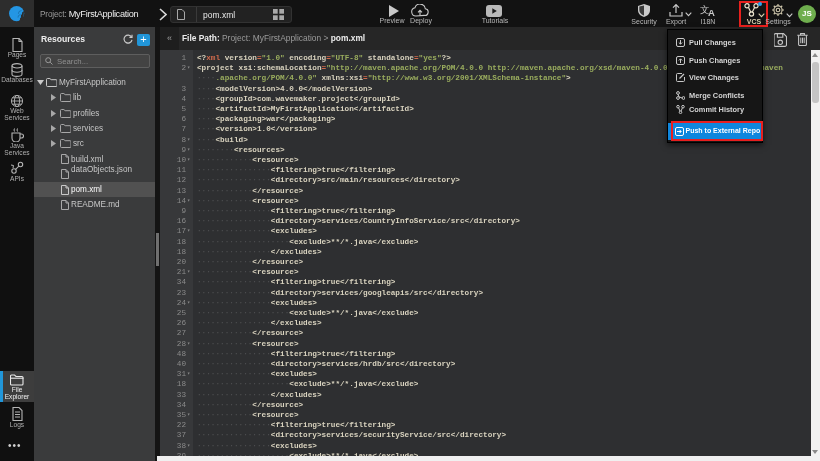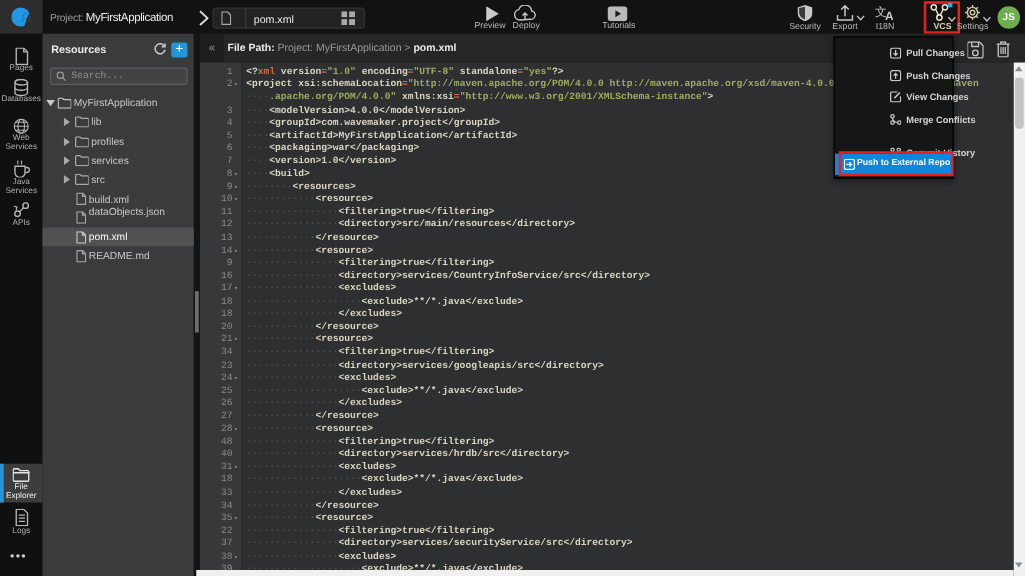--- a/index.html
+++ b/index.html
@@ -21,21 +21,21 @@
   border-left:3px solid #2196d9; }
 
 #panel { left:34px; top:27px; width:121px; height:434px; background:#3a3b3c; }
 #pscroll { left:155px; top:27px; width:5px; height:434px; background:#141414; }
 #pthumb { left:156px; top:233px; width:3px; height:33px; background:#6f6f6f; }
 #rtitle { left:41px; top:34px; font-size:8.6px; font-weight:bold; color:#ededed; }
 #plus { left:137px; top:34px; width:13px; height:12px; background:#2196d9;
   border-radius:2px; color:#fff; font-size:11px; line-height:11px; text-align:center; }
 #searchbox { left:40px; top:54px; width:110px; height:14px; background:#434343;
   border:1px solid #5e5e5e; border-radius:2px; }
-#searchtxt { left:57px; top:57px; font-size:7.8px; color:#8f8f8f;font-family:Liberation Mono, monospace; }
+#searchtxt { left:57px; top:57px; font-size:7.8px; color:#8f8f8f; }
 .trow { left:34px; width:121px; height:15.3px; }
 .tlab { position:absolute; top:3px; font-size:8.2px; color:#c7c7c7; }
 #selrow { background:#515151; }
 #selrow .tlab { color:#fafafa; }
 
 #edtool { left:160px; top:27px; width:660px; height:23px; background:#262626; }
 #collb { left:160px; top:27px; width:19px; height:23px; background:#1e1e1e;
   color:#9f9f9f; font-size:9px; text-align:center; line-height:22px; }
 #fpath { left:182px; top:33px; font-size:8.4px; color:#9a9a9a; }
 #fpath b { color:#ececec; }
@@ -55,21 +55,21 @@
 #vsb { left:811px; top:50px; width:9px; height:411px; background:#f1f1f1; }
 #vthumb { left:812px; top:62px; width:7px; height:41px; background:#c4c4c4; border-radius:3px; }
 #varr { left:812px; top:53px; width:0; height:0; border-left:3.5px solid transparent;
   border-right:3.5px solid transparent; border-bottom:4px solid #8a8a8a; }
 #varr2 { left:812px; top:450px; width:0; height:0; border-left:3.5px solid transparent;
   border-right:3.5px solid transparent; border-top:4px solid #8a8a8a; }
 #hsb { left:157px; top:456px; width:654px; height:5px; background:#f0f0f0; }
 
 #menu { left:667px; top:29px; width:96px; height:114px; background:#161616;
   border:1px solid #000; box-shadow:0 2px 6px rgba(0,0,0,.6); }
-.mitem { position:absolute; left:667px; width:78px; height:17.7px;margin-left:36px; }
+.mitem { position:absolute; left:667px; width:78px; height:17.7px; }
 .mtxt { position:absolute; left:22px; top:4.5px; font-size:7.4px; font-weight:bold; color:#d4d4d4; white-space:nowrap; }
 #mhl { left:668px; top:123px; width:94px; height:16.5px; background:#0e86dd; }
 #mhlb { left:671px; top:121px; width:91.5px; height:20px; border:2px solid #e81f1f; }
 #mhl .mtxt { color:#ffffff; left:17.5px; top:4.2px; font-size:7px; }
 
 .rlab { position:absolute; font-size:7px; color:#b9b9b9; }
 #vcsbox { left:739px; top:1px; width:29px; height:26px; border:2px solid #e8201d; }
 #avatar { left:798px; top:5px; width:18px; height:18px; border-radius:50%;
   background:#6fae4e; color:#fff; font-size:8px; font-weight:bold;
   text-align:center; line-height:18px; }
@@ -424,21 +424,21 @@
   </div>
 <div class="mitem" style="top:86.6px">
     <svg width="9" height="9" viewBox="0 0 9 9" style="position:absolute;left:9px;top:4.5px">
       <circle cx="2" cy="2" r="1.4" fill="none" stroke="#c9c9c9" stroke-width="1"></circle>
       <circle cx="2" cy="7" r="1.4" fill="none" stroke="#c9c9c9" stroke-width="1"></circle>
       <circle cx="7.5" cy="7" r="1.4" fill="none" stroke="#c9c9c9" stroke-width="1"></circle>
       <path d="M2 3.4 q0 3 4 3.6" fill="none" stroke="#c9c9c9" stroke-width="1"></path>
     </svg>
     <span class="mtxt">Merge Conflicts</span>
   </div>
-<div class="mitem" style="top:113px">
+<div class="mitem" style="top:100px">
     <svg width="9" height="9" viewBox="0 0 9 9" style="position:absolute;left:9px;top:4.5px">
       <circle cx="2" cy="1.7" r="1.3" fill="none" stroke="#c9c9c9" stroke-width="1"></circle>
       <circle cx="7" cy="1.7" r="1.3" fill="none" stroke="#c9c9c9" stroke-width="1"></circle>
       <circle cx="4.5" cy="7.3" r="1.3" fill="none" stroke="#c9c9c9" stroke-width="1"></circle>
       <path d="M2.6 2.8 L4 6.2 M6.4 2.8 L5 6.2" stroke="#c9c9c9" stroke-width="1"></path>
     </svg>
     <span class="mtxt">Commit History</span>
   </div>
 <div id="mhl" class="abs">
     <svg width="9" height="9" viewBox="0 0 9 9" style="position:absolute;left:7px;top:4px">

